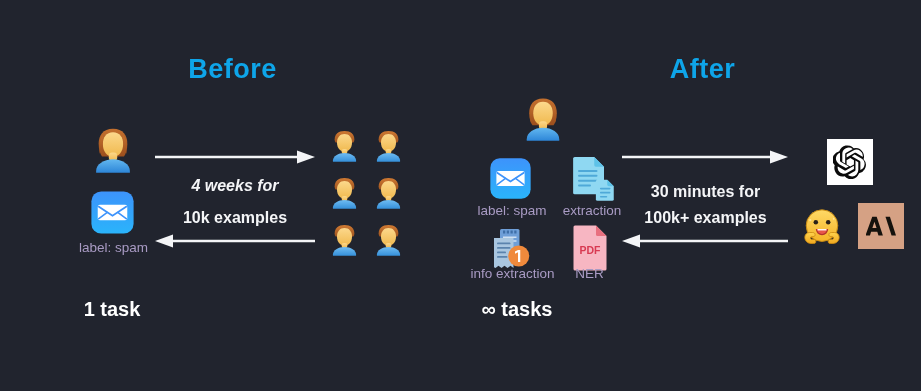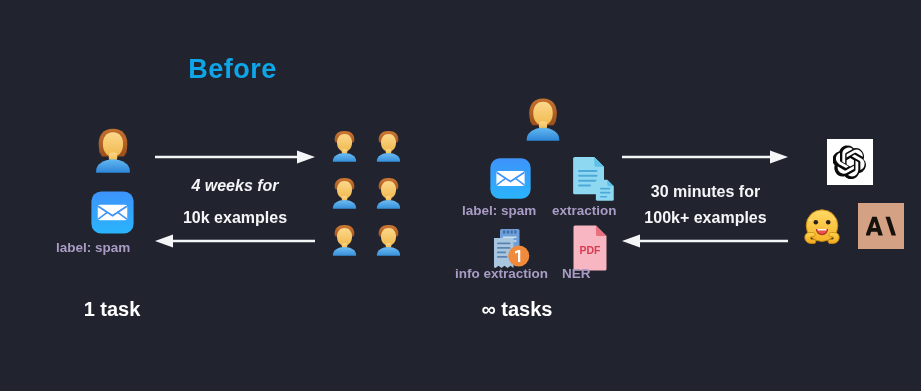--- a/index.html
+++ b/index.html
@@ -28,21 +28,22 @@
     font-weight: bold;
     letter-spacing: 0.5px;
     text-align: center;
     white-space: nowrap;
   }
 
   
   .caption {
     color: #a99bc4;
     font-size: 13.5px;
-    font-weight: bold;
+    font-weight: normal;
+    text-align: center;
     white-space: nowrap;
   }
 
   
   .arrow-caption {
     color: #f4f5f7;
     font-size: 16px;
     font-weight: bold;
     white-space: nowrap;
     text-align: center;
@@ -214,20 +215,21 @@
         <path d="M32 7c-11 0-17 6-17 14 0 3 1 5 2 6h30c1-1 2-3 2-6 0-8-6-14-17-14z" fill="url(#hairM)"></path>
         <path d="M32 12c8 0 13 6 13 15 0 10-6 16-13 16s-13-6-13-16c0-9 5-15 13-15z" fill="url(#skinM)"></path>
         <rect x="27" y="38" width="10" height="9" rx="4" fill="url(#skinM)"></rect>
         <path d="M32 45c-11 0-20 6-20 13v2h40v-2c0-7-9-13-20-13z" fill="url(#shirtM)"></path>
       </svg>
     </div>
   </div>
 
   <div class="abs task-count" style="left:62px; top:298px; width:100px;">1 task</div>
 
+  <div class="abs section-title" style="left:640px; top:54px; width:125px;">After</div>
 
   <div class="abs icon-box" style="left:517px; top:92px;">
     <svg width="52" height="52" viewBox="0 0 64 64" aria-hidden="true">
       <path d="M32 8c-12 0-17 8-17 18 0 7 2 12 4 15h26c2-3 4-8 4-15C49 16 44 8 32 8z" fill="url(#hairA)"></path>
       <path d="M32 12c8 0 12 6 12 14 0 9-5 15-12 15s-12-6-12-15c0-8 4-14 12-14z" fill="url(#skinA)"></path>
       <path d="M20 16c0 12-2 16-4 22 0-12 0-16 4-22z" fill="url(#hairA)"></path>
       <path d="M44 16c0 12 2 16 4 22 0-12 0-16-4-22z" fill="url(#hairA)"></path>
       <rect x="27" y="36" width="10" height="10" rx="4" fill="url(#skinA)"></rect>
       <path d="M32 44c-11 0-20 6-20 14v2h40v-2c0-8-9-14-20-14z" fill="url(#shirtA)"></path>
     </svg>

